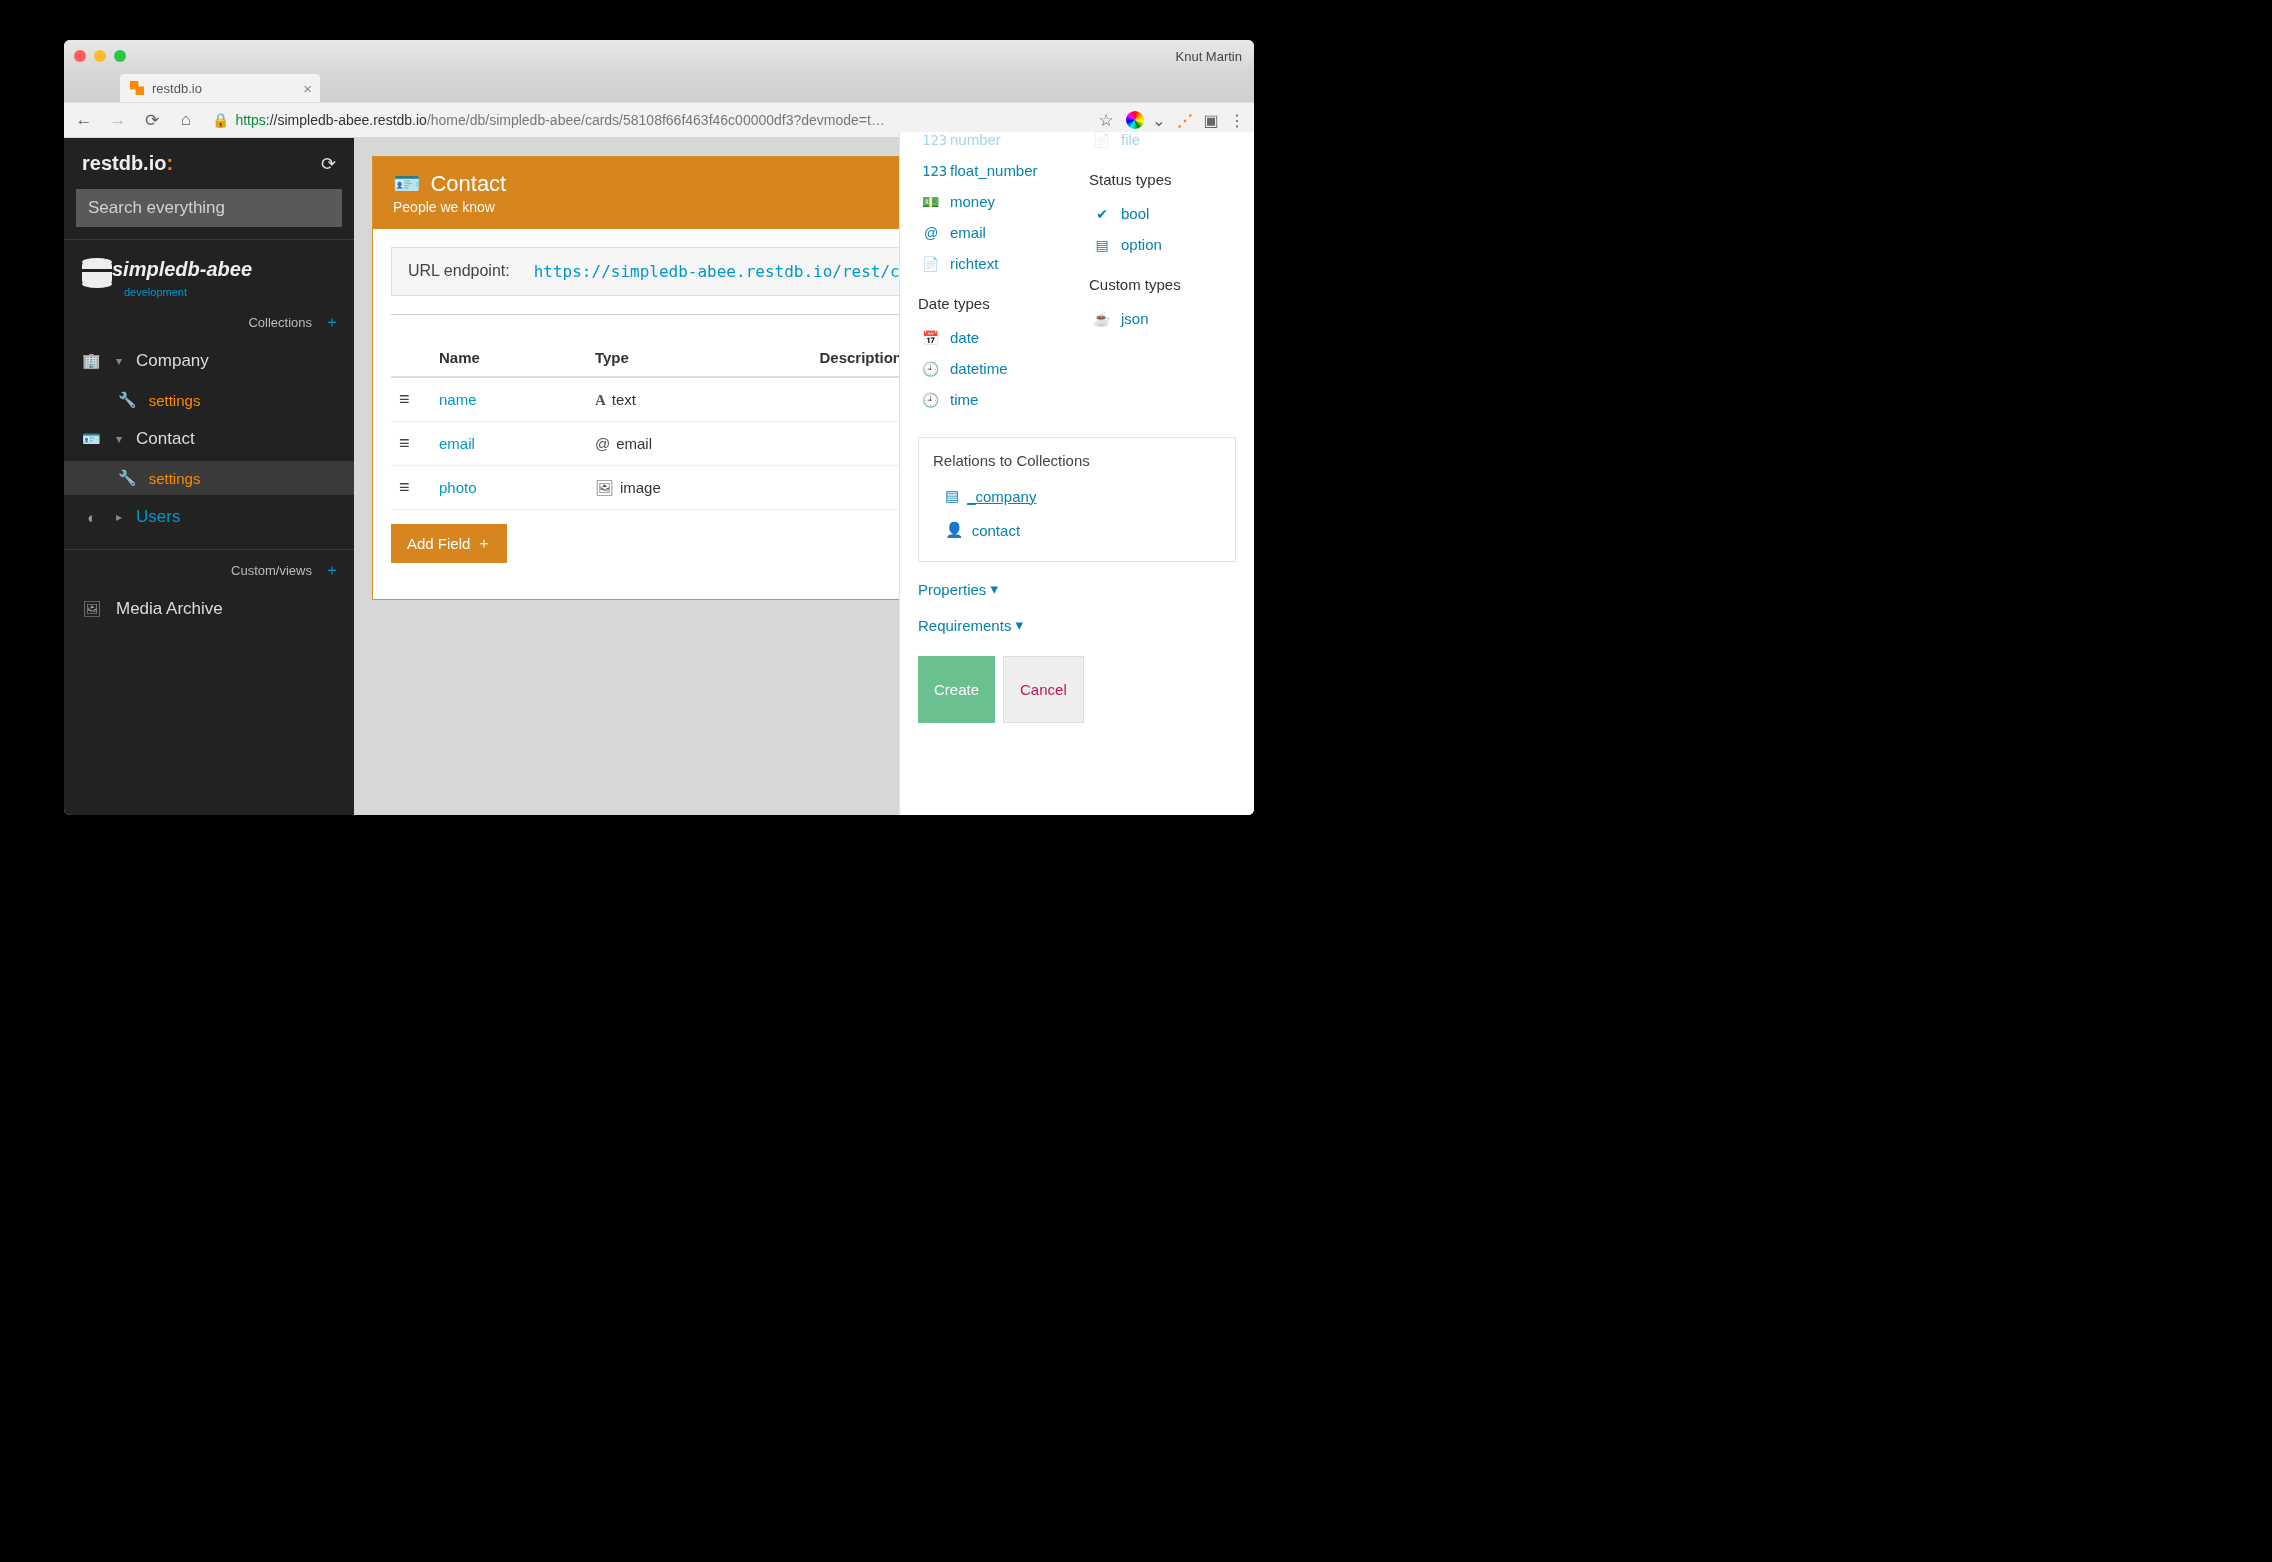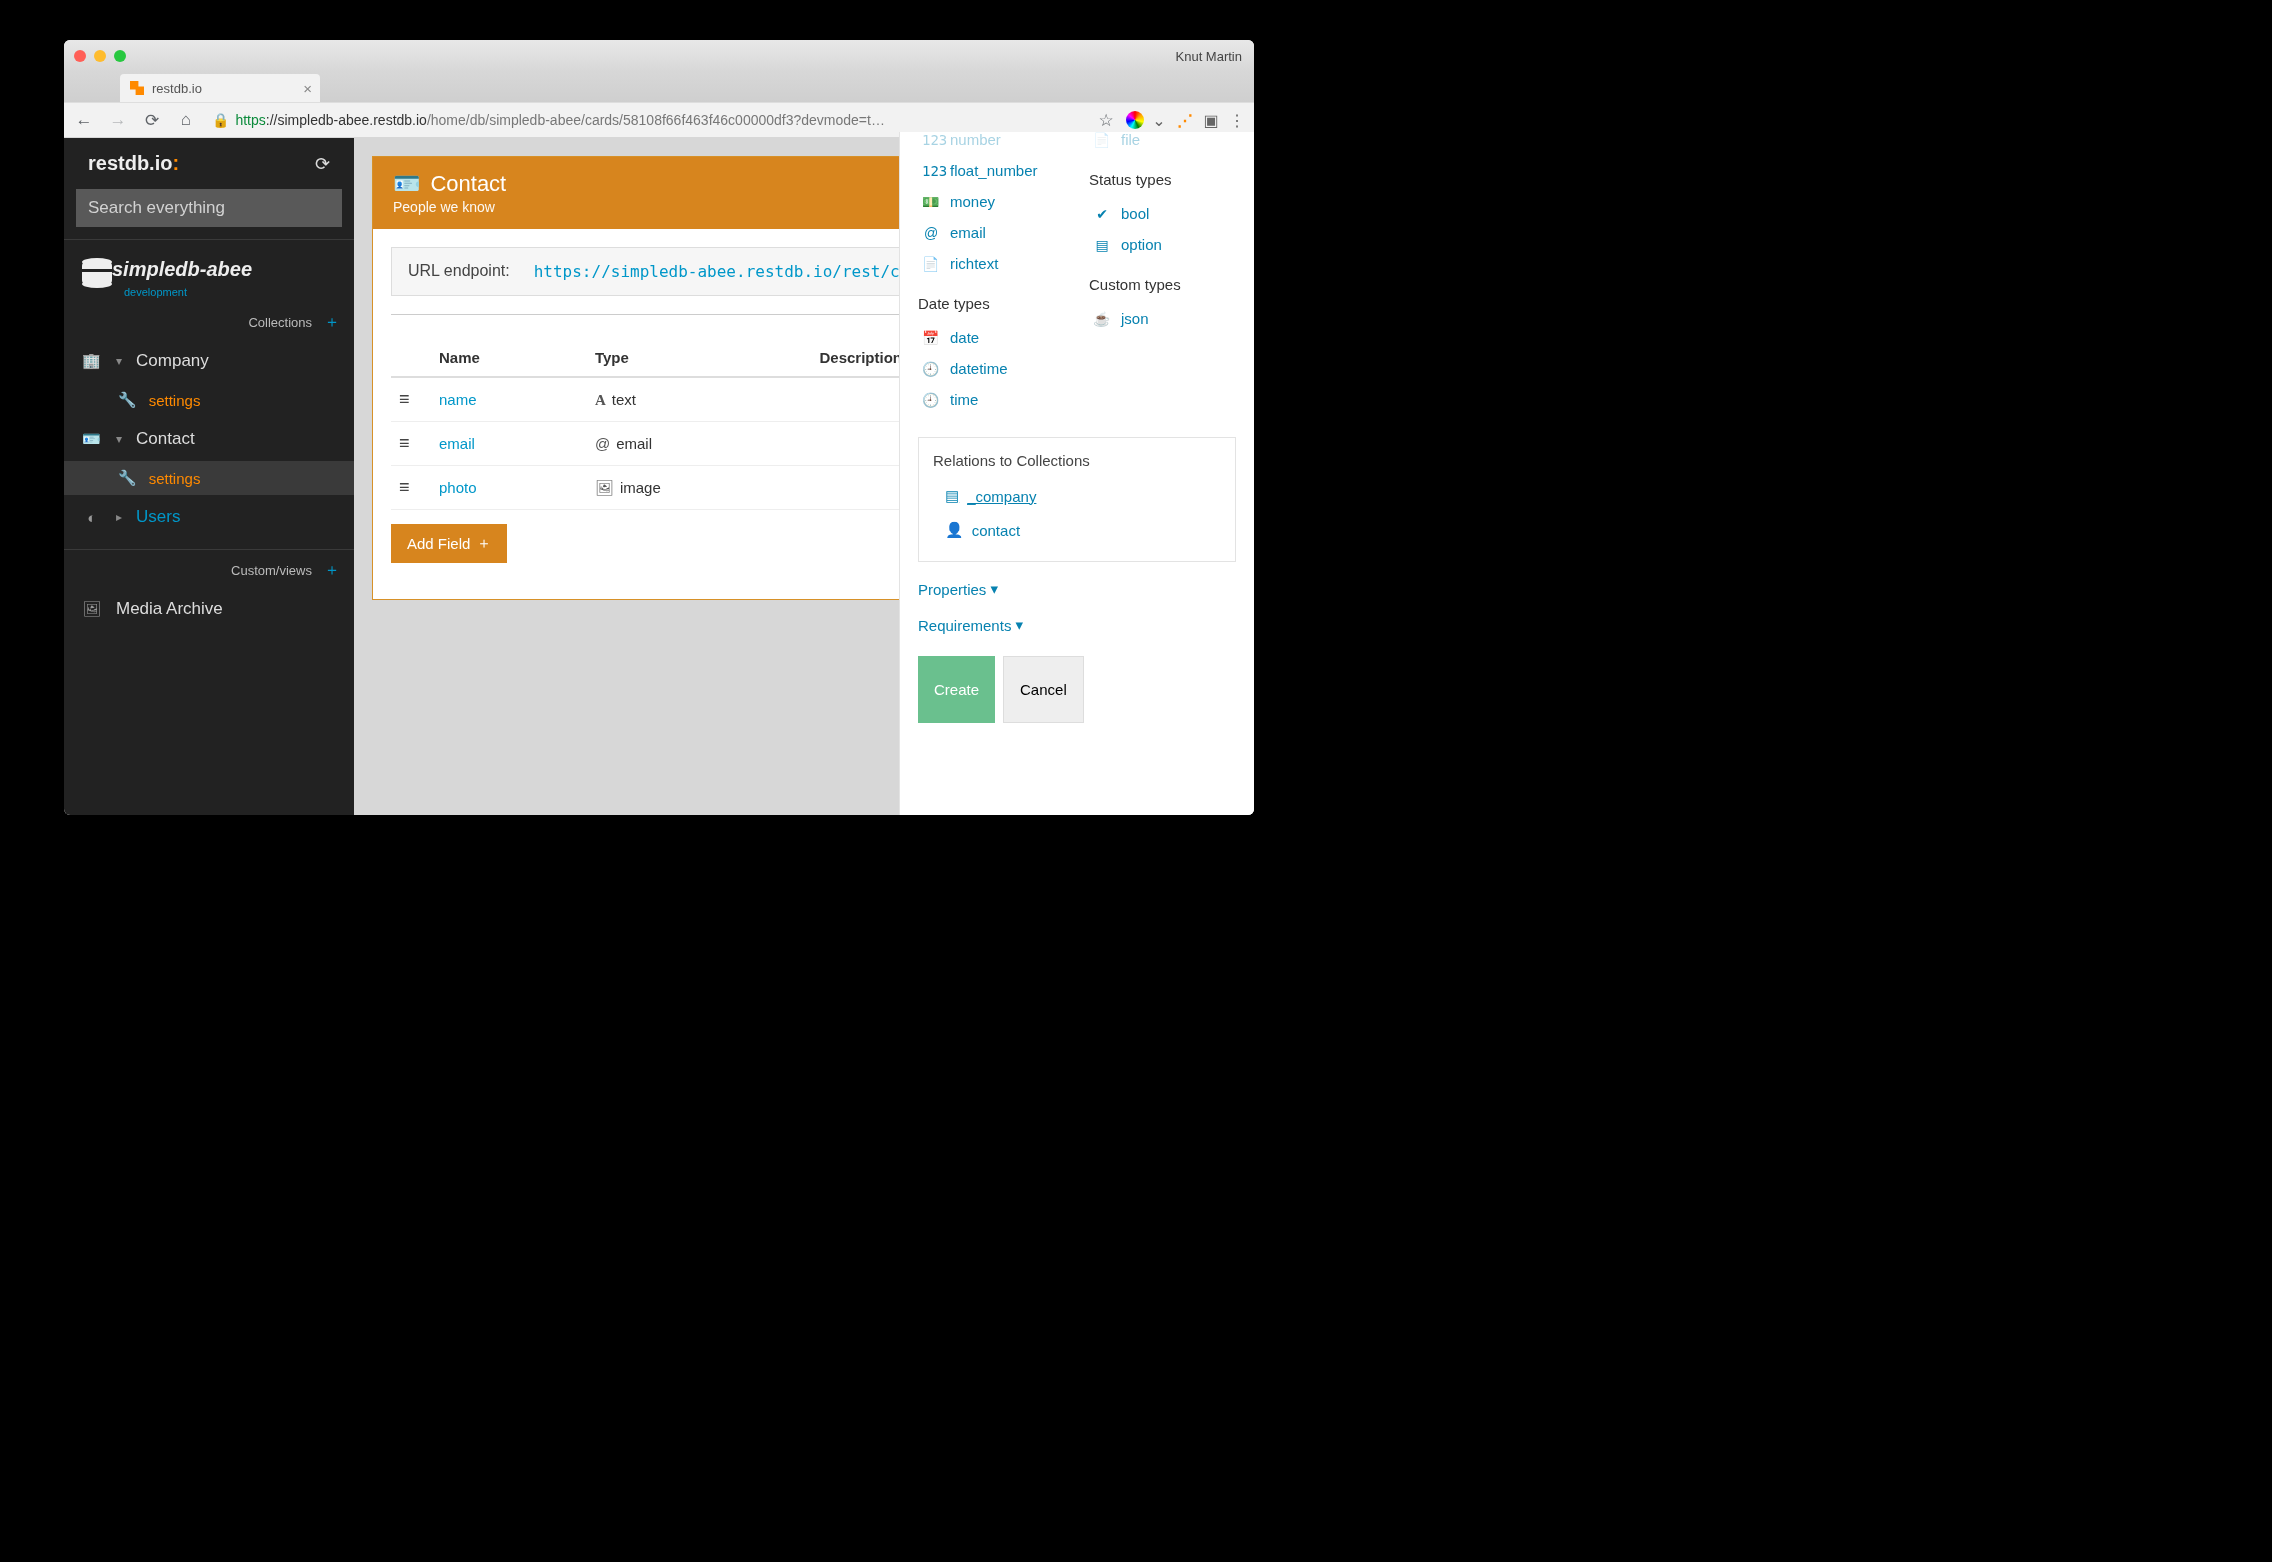--- a/index.html
+++ b/index.html
@@ -18,21 +18,21 @@
 .addrbar .ibtn{width:28px;height:28px;display:flex;align-items:center;justify-content:center;color:#5f6368;font-size:17px;border-radius:50%}
 .url{flex:1;display:flex;align-items:center;font-size:14px;color:#777;padding:0 6px;overflow:hidden;white-space:nowrap}
 .url .lock{color:#0a8a3a;margin-right:6px;font-size:14px}
 .url .proto{color:#0a8a3a}
 .url .host{color:#333}
 .ext{display:flex;gap:4px;align-items:center}
 .ext .x{width:22px;height:22px;display:flex;align-items:center;justify-content:center;color:#666}
 .ext .rss{color:#ff8a00}
 .app{display:flex;height:calc(100% - 92px)}
 .side{width:290px;background:#222;color:#ccc;display:flex;flex-direction:column}
-.brand{display:flex;align-items:center;justify-content:space-between;padding:14px 24px}
+.brand{display:flex;align-items:center;justify-content:space-between;padding:14px 18px}
 .brand .logo{font-size:20px;font-weight:600;color:#eee}
 .brand .logo .orange{color:#ff8a00}
 .brand .refresh{color:#ddd;font-size:18px}
 .search{margin:0 12px 12px;height:38px;background:#595959;border:none;color:#ddd;font-size:17px;padding:0 12px;width:calc(100% - 24px)}
 .search::placeholder{color:#d2d2d2}
 .side hr{border:none;border-top:1px solid #3a3a3a}
 .db{padding:18px 18px 4px;}
 .dbrow{display:flex;align-items:flex-start;gap:0}
 .dbicon{width:30px;height:30px;position:relative}
 .dbicon::before,.dbicon::after{content:"";position:absolute;left:0;right:0;height:8px;border-radius:50%;background:#eee}
@@ -75,21 +75,21 @@
 .optrow{display:flex;align-items:center;gap:10px;padding:7px 4px;font-size:15px;color:#0782b0;cursor:pointer}
 .optrow .oico{width:18px;color:#0782b0;font-size:14px;text-align:center}
 .relations{border:1px solid #e3e3e3;margin-top:22px;padding:14px}
 .relations .rt{font-size:15px;color:#444;margin-bottom:10px}
 .relations .rlink{display:flex;align-items:center;gap:8px;padding:8px 12px;color:#0782b0;font-size:15px}
 .relations .rlink.sel{text-decoration:underline}
 .exp{color:#0782b0;font-size:15px;margin-top:18px;display:flex;align-items:center;gap:4px}
 .actions{display:flex;gap:8px;margin-top:22px}
 .btn{padding:24px 16px;font-size:15px;border:none;cursor:pointer}
 .btn.create{background:#6ac08e;color:#fff}
-.btn.cancel{background:#eee;color:#000000;border:1px solid #ddd}
+.btn.cancel{background:#eee;color:#be185d;border:1px solid #ddd}
 .mono123{font-family:ui-monospace,Menlo,monospace;font-size:12px}
 </style>
 </head>
 <body>
 
 <div class="win">
   <div class="titlebar">
     <div class="traffic">
       <div class="dot red"></div>
       <div class="dot yellow"></div>

